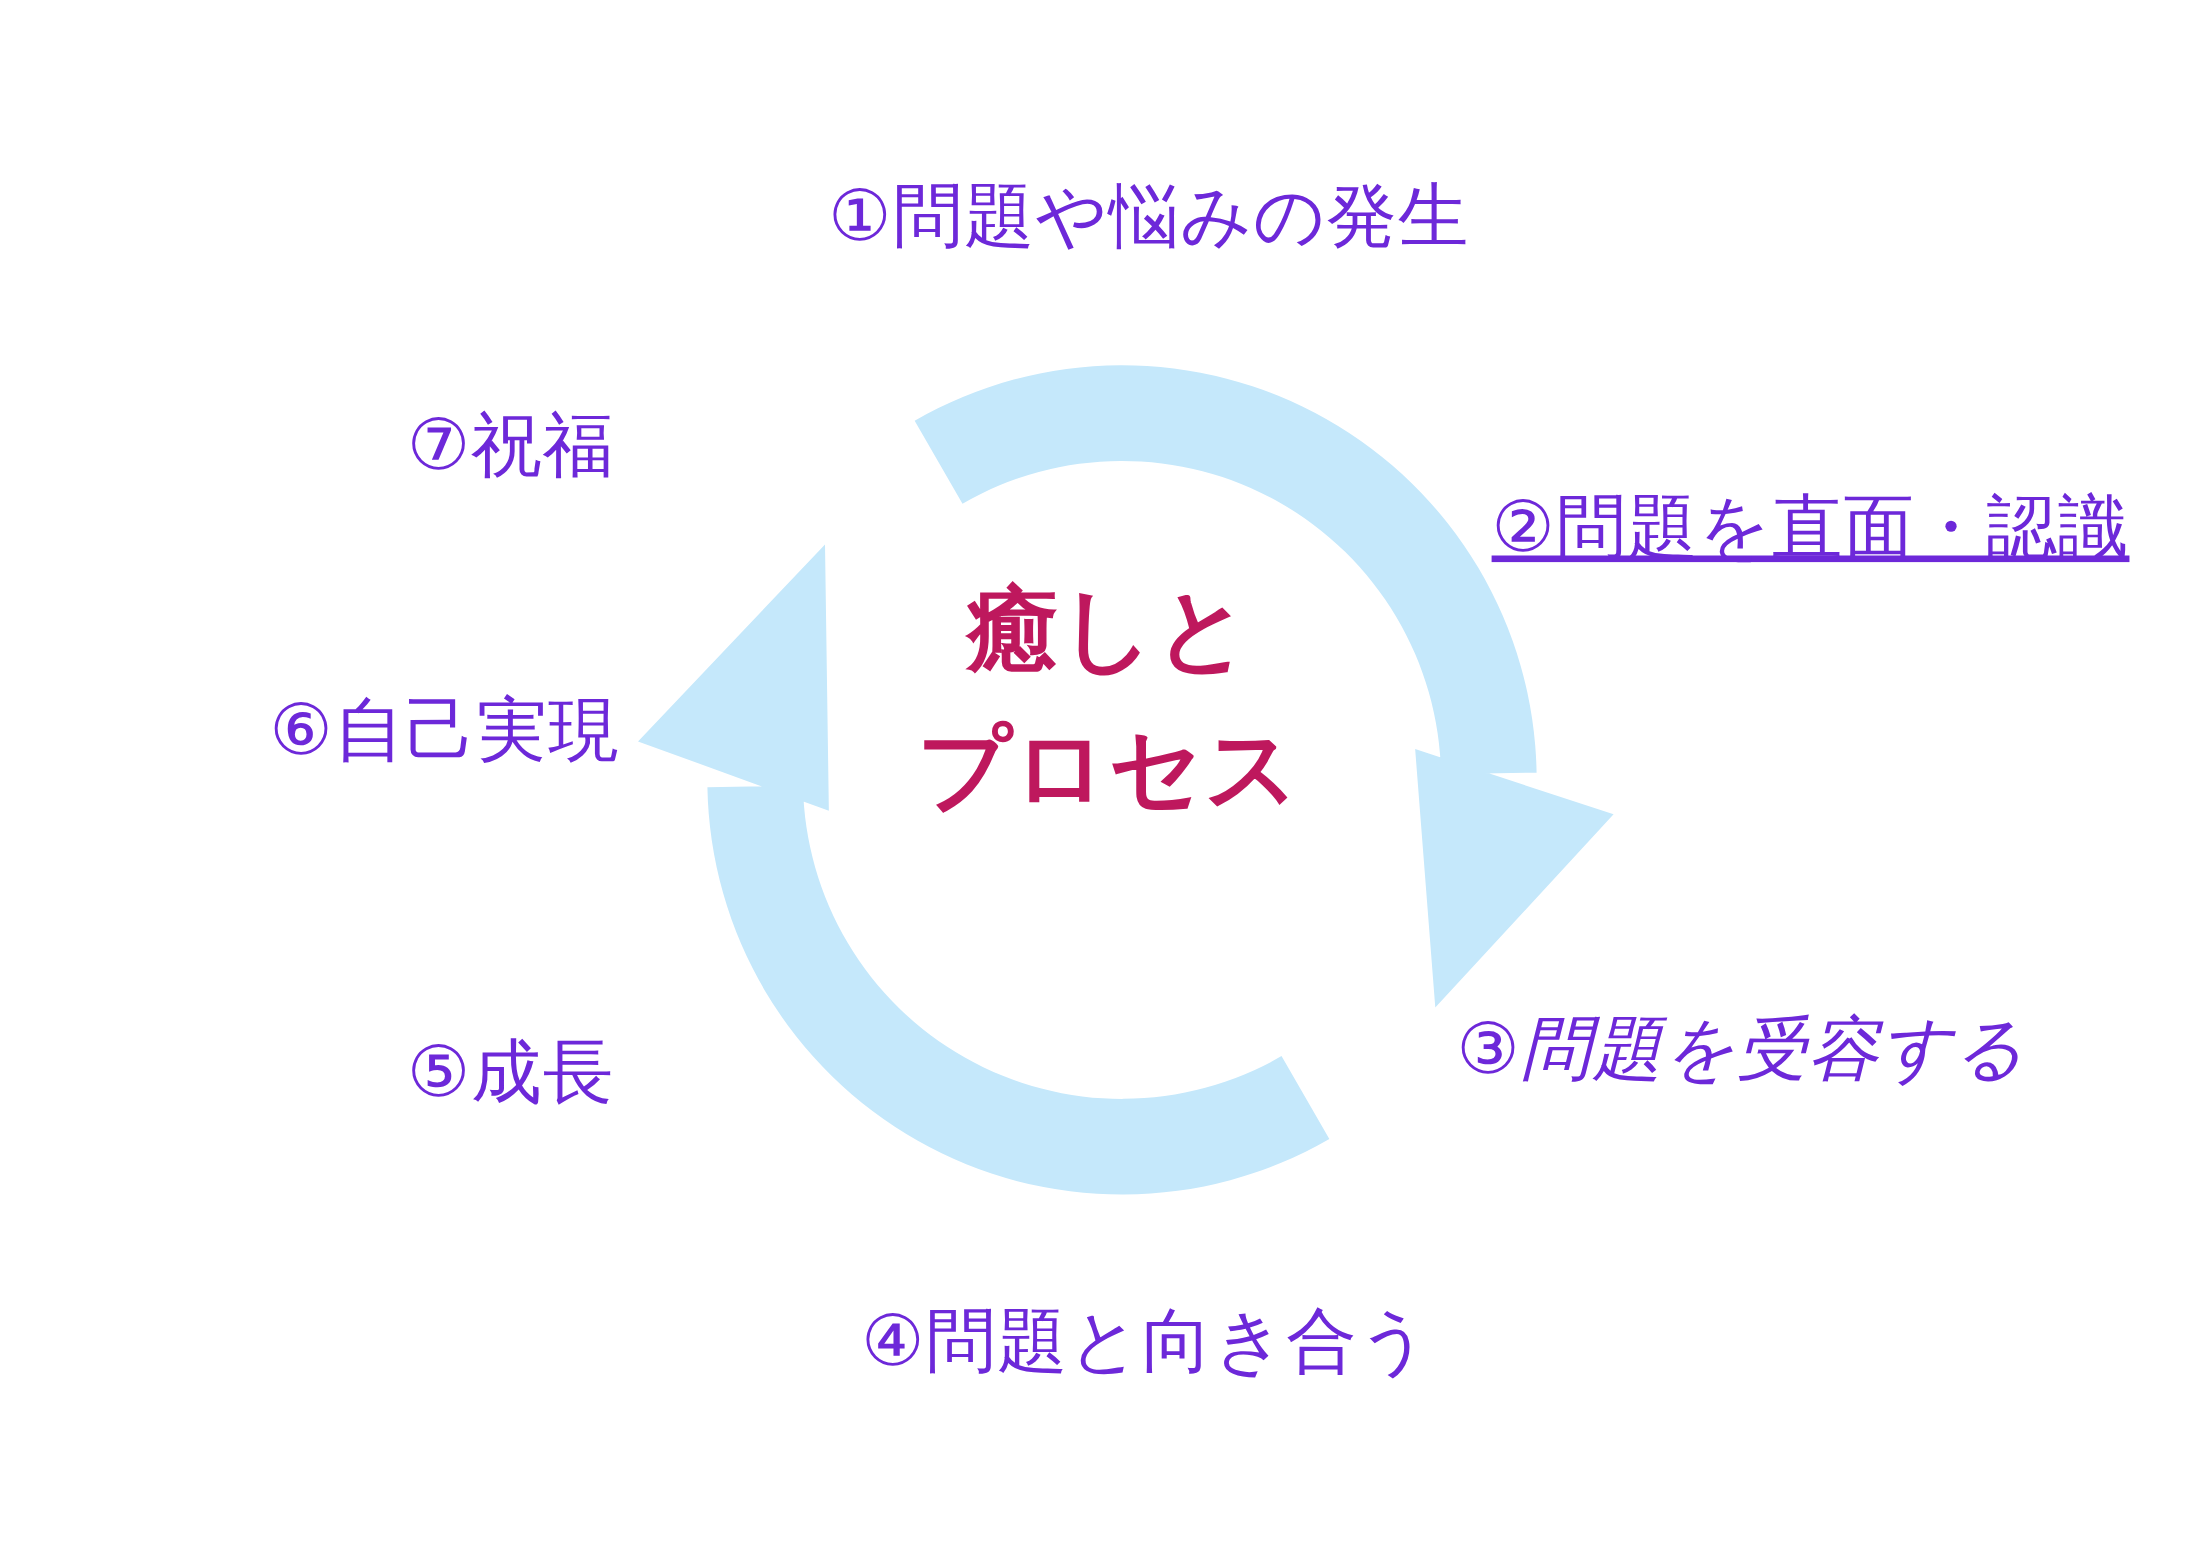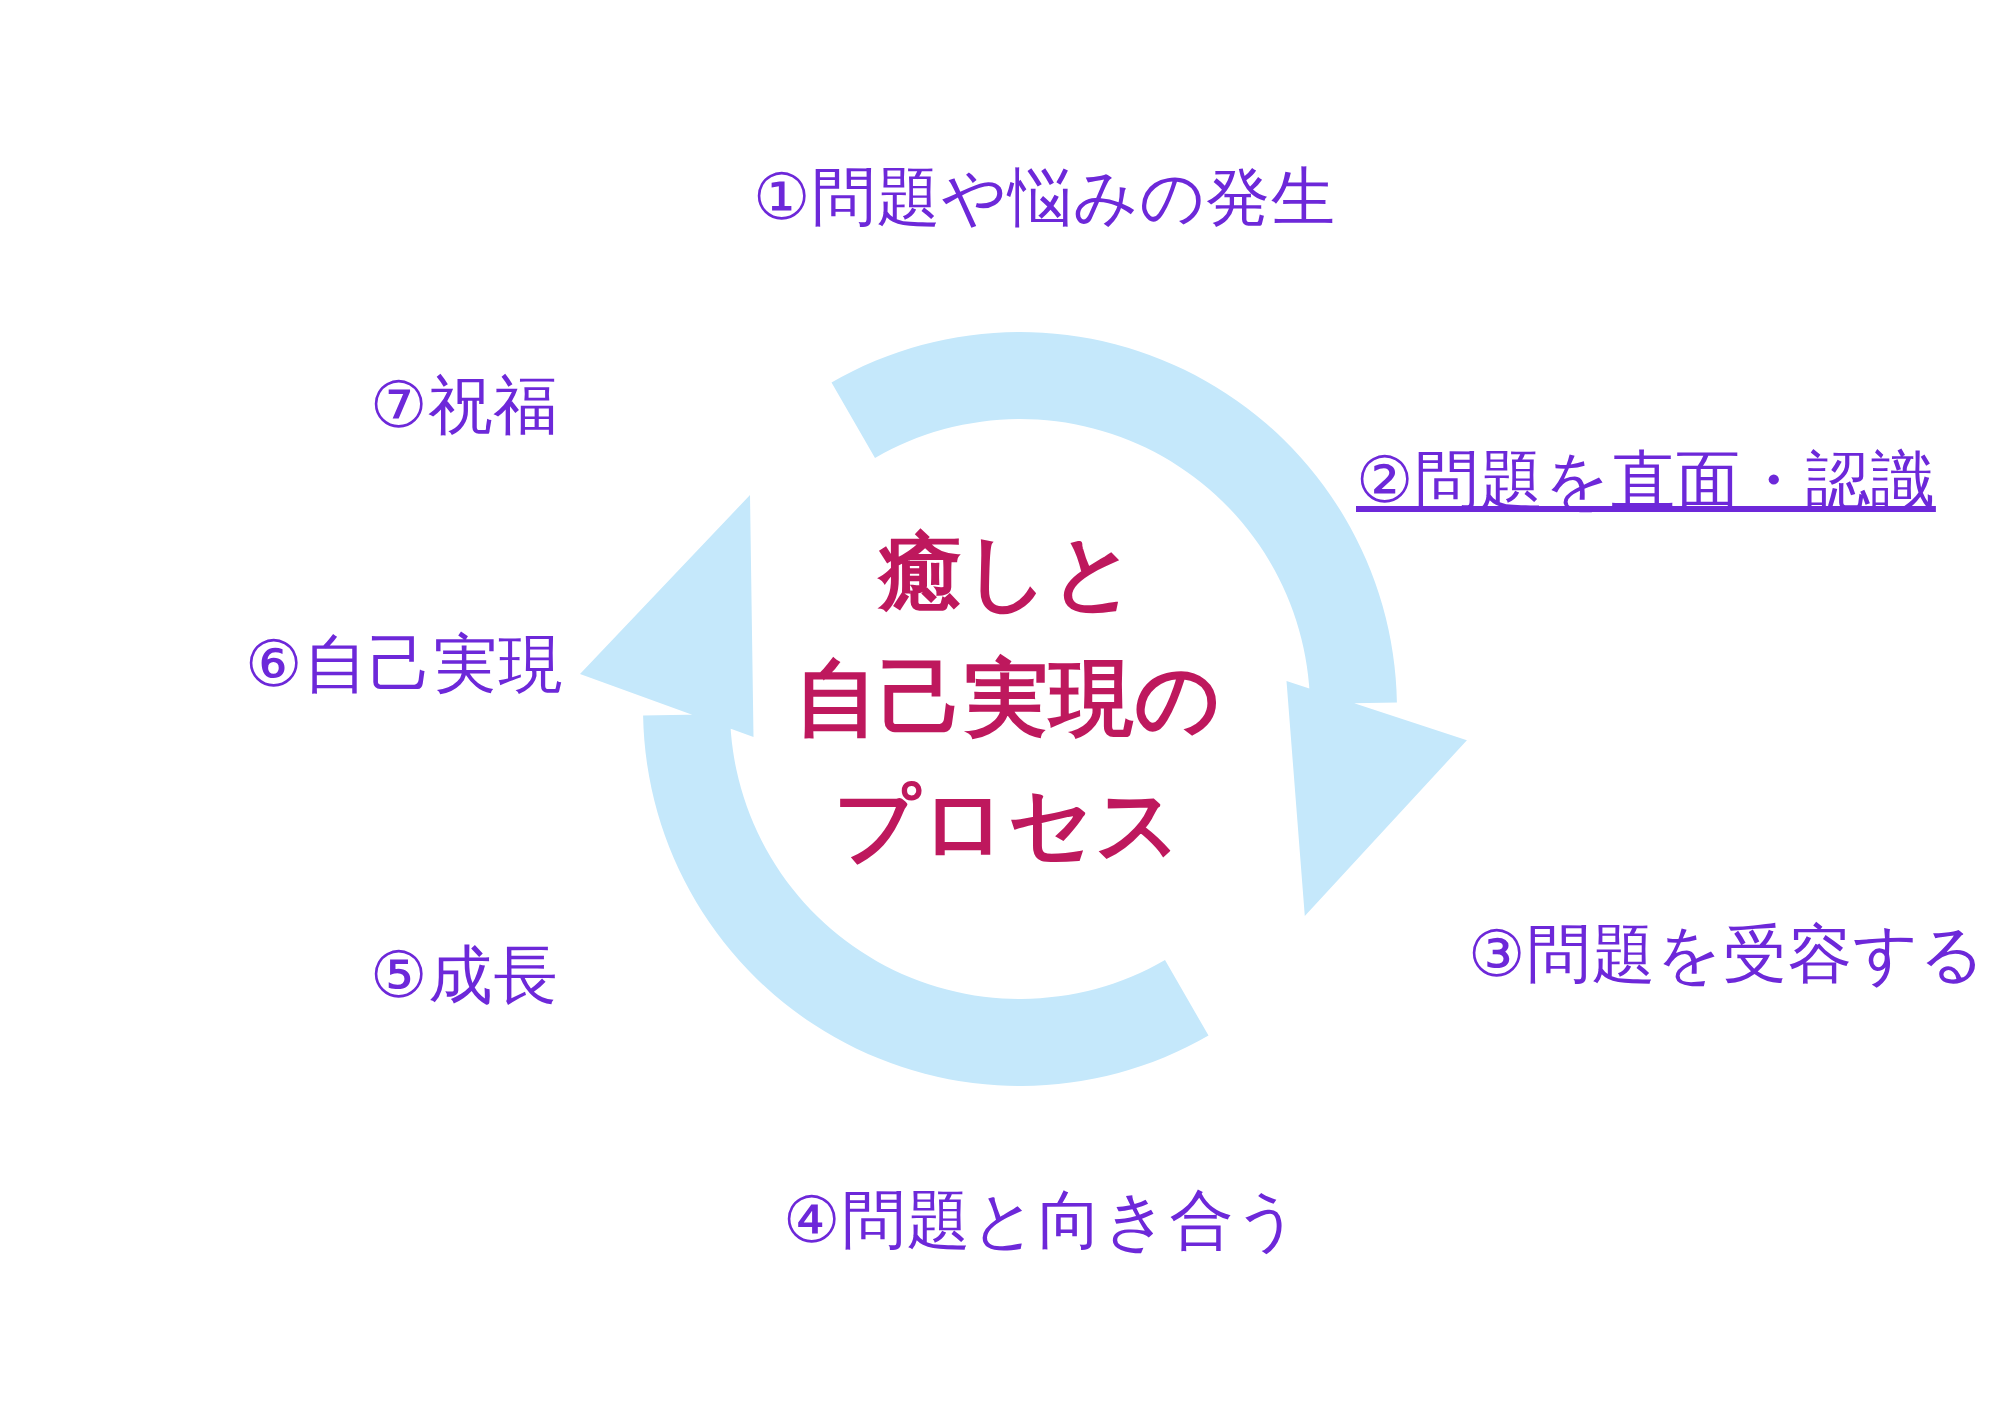--- a/index.html
+++ b/index.html
@@ -39,21 +39,21 @@
     width: 800px;
     text-align: center;
     font-size: 84px;
     line-height: 1.5;
     font-weight: bold;
     color: #be185d;
     letter-spacing: 1px;
   }
   .step-1 { left: 753px;  top: 159px;  }
   .step-2 { left: 1356px; top: 442px; text-decoration: underline;  }
-  .step-3 { left: 1468px; top: 916px;  }
+  .step-3 { left: 1324px; top: 916px; font-style: italic;  }
   .step-4 { left: 783px;  top: 1182px; text-align: right; }
   .step-5 { left: 370px;  top: 937px;  }
   .step-6 { left: 245px;  top: 626px;  }
   .step-7 { left: 370px;  top: 367px;  }
 </style>
 </head>
 <body>
 
 <div class="canvas">
 
@@ -61,21 +61,20 @@
 
     <path d="M 831.5 382.5 A 377 377 0 0 1 1396.9 702.4 L 1310 703.9 A 290 290 0 0 0 875 457.9 Z
              M 1286.5 681 L 1466.9 740.3 L 1304.8 915.9 Z" fill="#c5e8fb"></path>
 
     <path d="M 1208.5 1035.5 A 377 377 0 0 1 643.1 715.6 L 730 714.1 A 290 290 0 0 0 1165 960.1 Z
              M 753.5 737 L 580 674 L 750 495 Z" fill="#c5e8fb"></path>
   </svg>
 
   <div class="center-title">
     <div>癒しと</div>
-    <div>自己実現の</div>
     <div>プロセス</div>
   </div>
 
   <div class="step-label step-1">①問題や悩みの発生</div>
   <div class="step-label step-2">②問題を直面・認識</div>
   <div class="step-label step-3">③問題を受容する</div>
   <div class="step-label step-4">④問題と向き合う</div>
   <div class="step-label step-5">⑤成長</div>
   <div class="step-label step-6">⑥自己実現</div>
   <div class="step-label step-7">⑦祝福</div>

